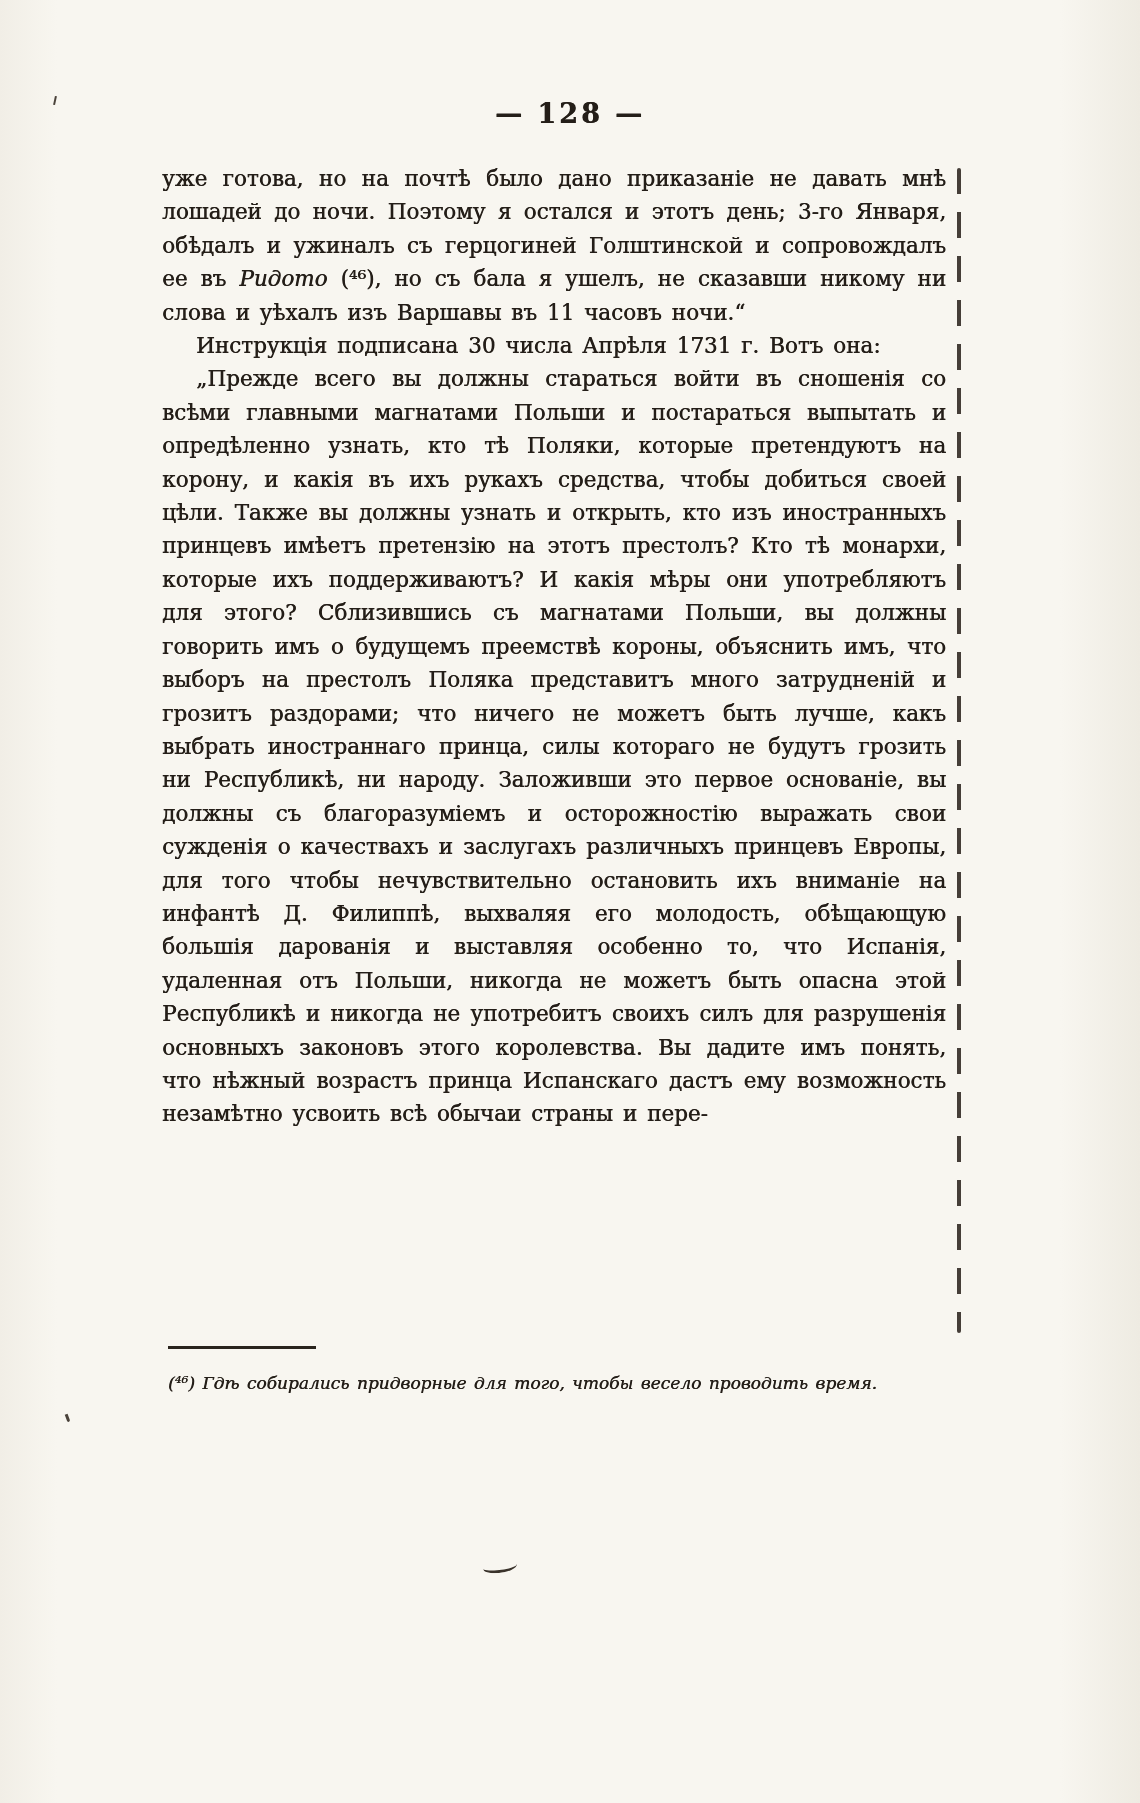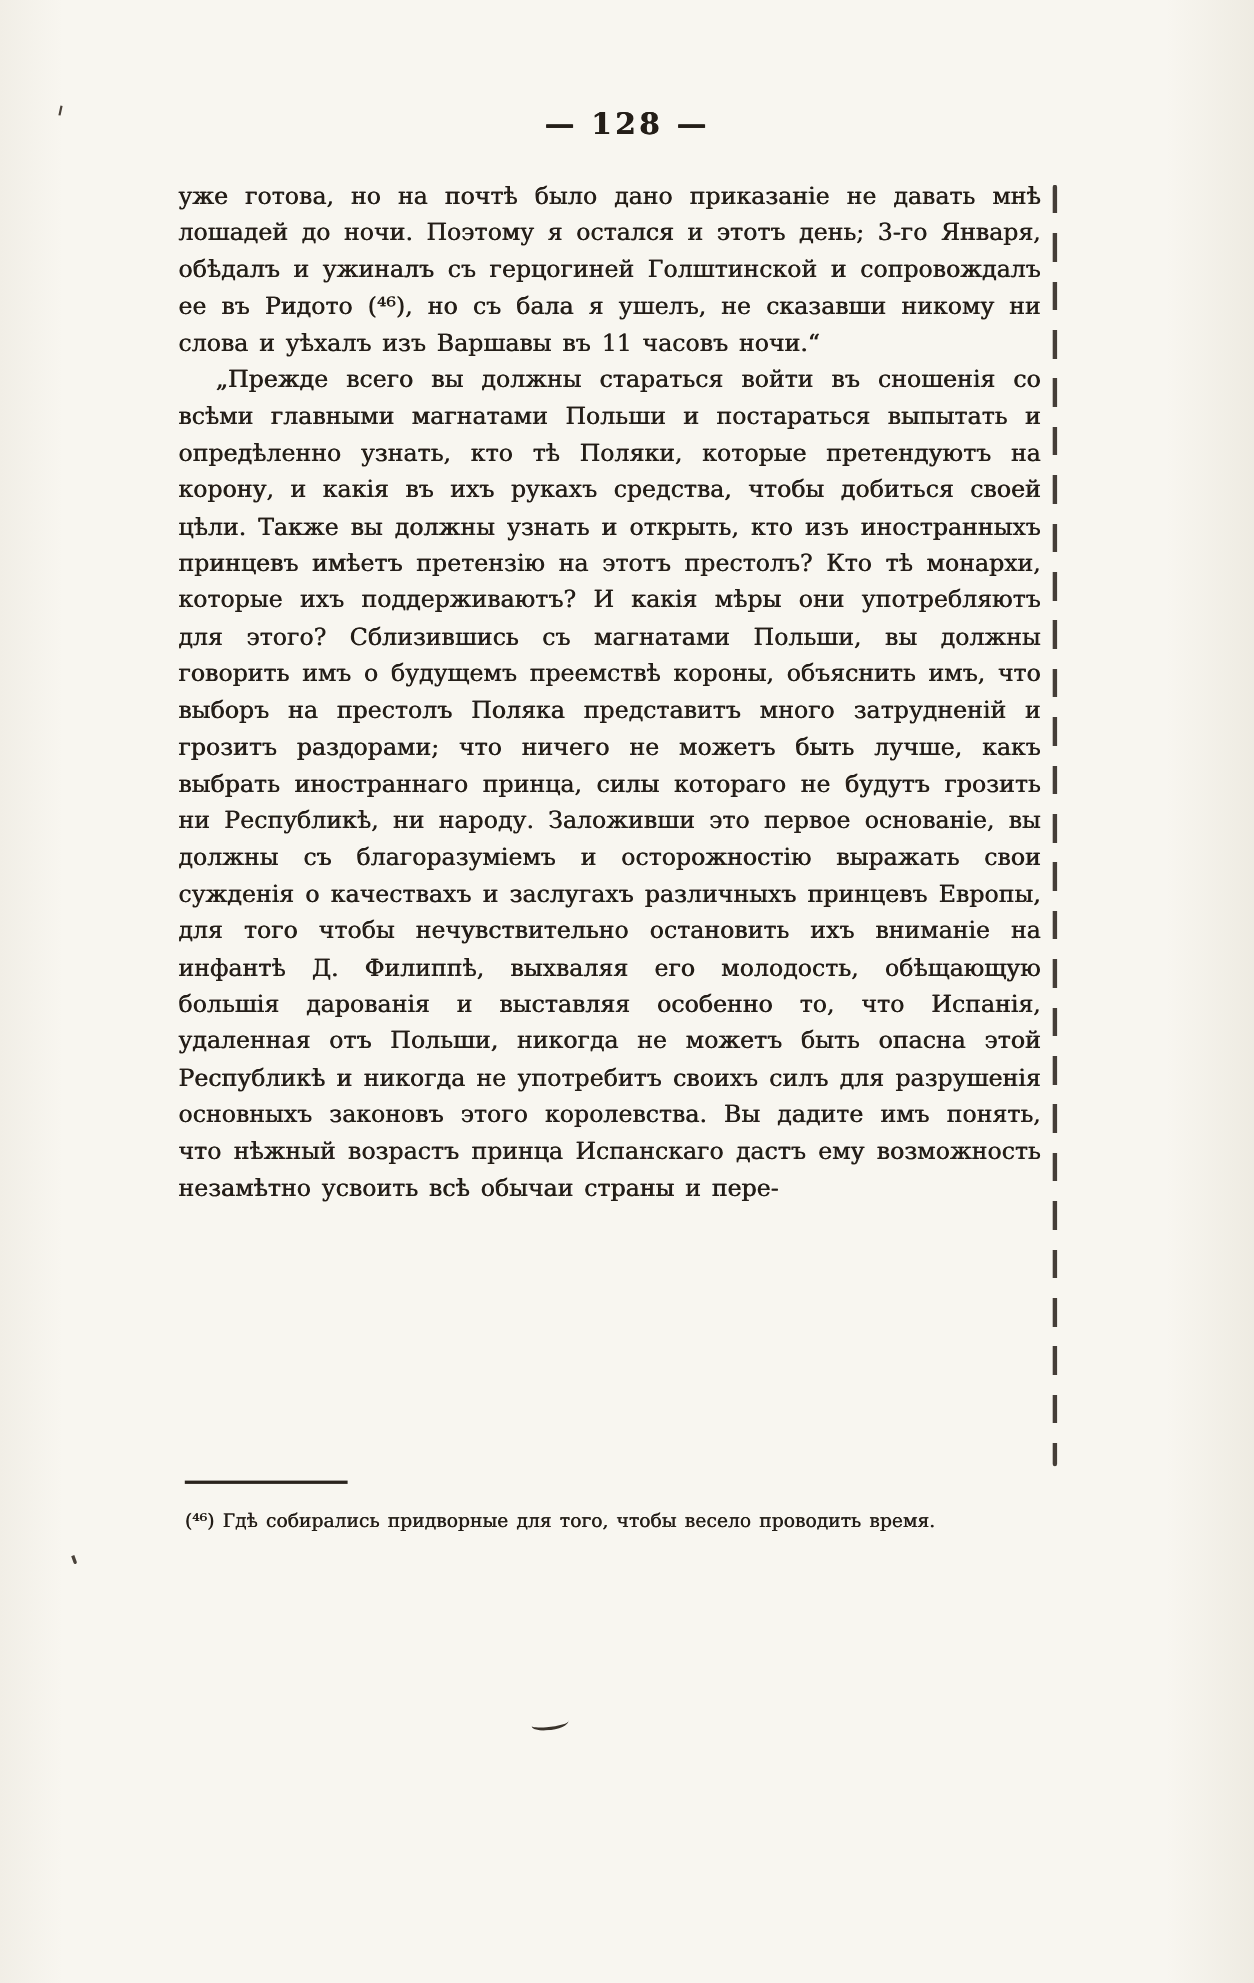--- a/index.html
+++ b/index.html
@@ -40,40 +40,42 @@
     text-shadow: 0.5px 0 0 currentColor;
   }
   .text-block p {
     margin: 0;
     text-indent: 34px;
   }
   .text-block p.no-indent {
     text-indent: 0;
   }
   .italic-term {
+    font-style: italic;
   }
   .footnote-section {
     position: absolute;
     top: 1346px;
     left: 168px;
     width: 778px;
   }
   .footnote-rule {
     width: 148px;
     height: 0;
     border-top: 3px solid #2a241d;
     margin-bottom: 22px;
   }
   .footnote-text {
     margin: 0;
     font-size: 17px;
     line-height: 24px;
     text-align: justify;
     word-spacing: 2px;
     text-shadow: 0.4px 0 0 currentColor;
+    font-style: italic;
   }
   
   .gutter-line {
     position: absolute;
     left: 957px;
     top: 168px;
     width: 4px;
     height: 1165px;
     background: repeating-linear-gradient(
       to bottom,
@@ -119,20 +121,21 @@
 
 <div class="page">
 
   <div class="page-number">— 128 —</div>
 
   <div class="text-block">
 
     <p class="no-indent"><span>уже готова, но на почтѣ было дано приказаніе не давать мнѣ лошадей до ночи. Поэтому я остался и этотъ день; 3-го Января, обѣдалъ и ужиналъ съ герцогиней Голштинской и сопровождалъ ее въ </span><span class="italic-term">Ридото</span><span> (⁴⁶), но съ бала я ушелъ, не сказавши никому ни слова и уѣхалъ изъ Варшавы въ 11 часовъ ночи.“</span></p>
 
 
+    <p>Инструкція подписана 30 числа Апрѣля 1731 г. Вотъ она:</p>
 
     <p>„Прежде всего вы должны стараться войти въ сношенія со всѣми главными магнатами Польши и постараться выпытать и опредѣленно узнать, кто тѣ Поляки, которые претендуютъ на корону, и какія въ ихъ рукахъ средства, чтобы добиться своей цѣли. Также вы должны узнать и открыть, кто изъ иностранныхъ принцевъ имѣетъ претензію на этотъ престолъ? Кто тѣ монархи, которые ихъ поддерживаютъ? И какія мѣры они употребляютъ для этого? Сблизившись съ магнатами Польши, вы должны говорить имъ о будущемъ преемствѣ короны, объяснить имъ, что выборъ на престолъ Поляка представитъ много затрудненій и грозитъ раздорами; что ничего не можетъ быть лучше, какъ выбрать иностраннаго принца, силы котораго не будутъ грозить ни Республикѣ, ни народу. Заложивши это первое основаніе, вы должны съ благоразуміемъ и осторожностію выражать свои сужденія о качествахъ и заслугахъ различныхъ принцевъ Европы, для того чтобы нечувствительно остановить ихъ вниманіе на инфантѣ Д. Филиппѣ, выхваляя его молодость, обѣщающую большія дарованія и выставляя особенно то, что Испанія, удаленная отъ Польши, никогда не можетъ быть опасна этой Республикѣ и никогда не употребитъ своихъ силъ для разрушенія основныхъ законовъ этого королевства. Вы дадите имъ понять, что нѣжный возрастъ принца Испанскаго дастъ ему возможность незамѣтно усвоить всѣ обычаи страны и пере-</p>
 
   </div>
 
   <div class="footnote-section">
     <div class="footnote-rule"></div>
     <p class="footnote-text">(⁴⁶) Гдѣ собирались придворные для того, чтобы весело проводить время.</p>
   </div>
 

